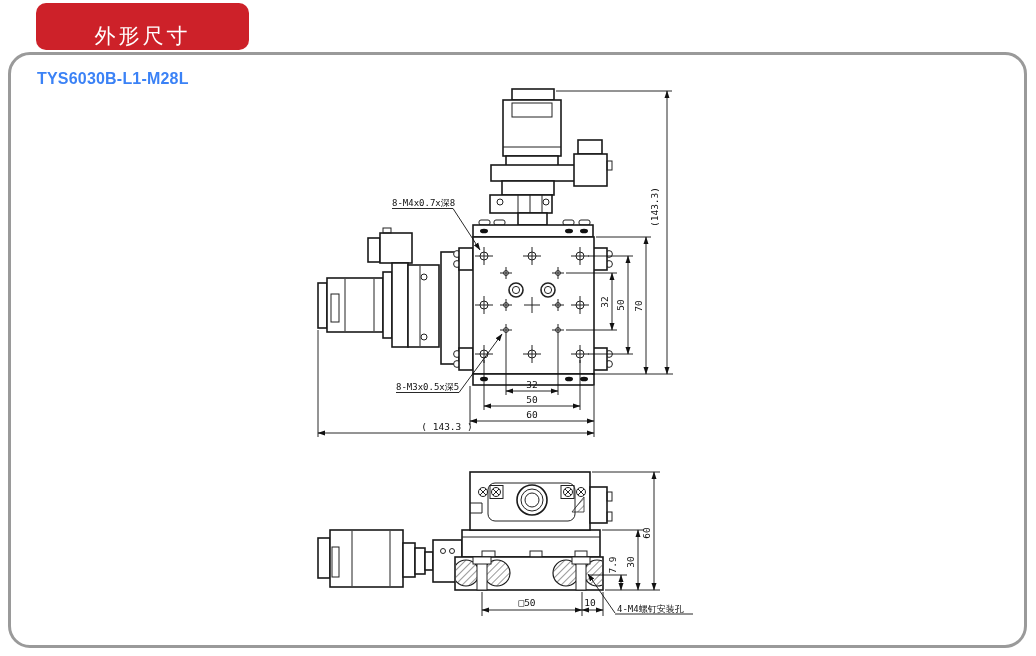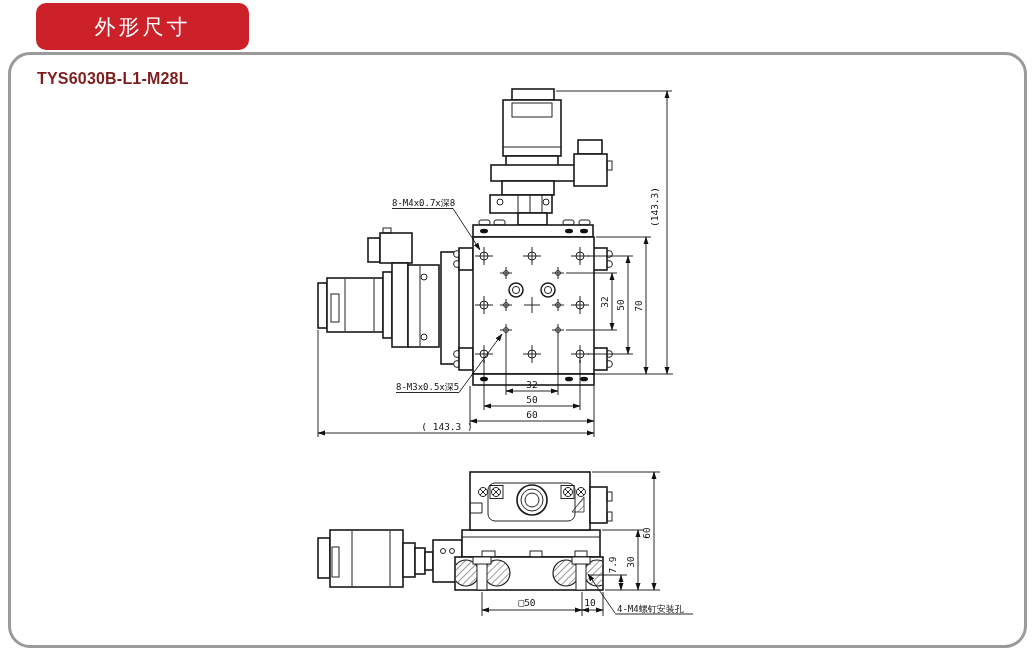--- a/index.html
+++ b/index.html
@@ -19,25 +19,25 @@
   .detw{stroke:#222;stroke-width:1;fill:#fff;}
   .dk{fill:#111;stroke:none;}
   .dim{stroke:#111;stroke-width:0.9;fill:none;}
   .dimtext{font-family:"DejaVu Sans Mono","DejaVu Sans",monospace;font-size:9.5px;fill:#111;stroke:none;}
   .callout{font-family:"DejaVu Sans Mono","DejaVu Sans",monospace;font-size:9px;fill:#111;stroke:none;}
 </style>
 </head>
 <body>
 
 <div class="page">
-  <div class="banner" style="background: rgb(205, 33, 41);">
+  <div class="banner" style="background: rgb(205, 33, 41); align-items: flex-end;">
     <span>外形尺寸</span>
   </div>
   <div class="panel"></div>
-  <div class="model" style="color: #7f1d1d;">TYS6030B-L1-M28L</div>
+  <div class="model" style="color: #3b82f6;">TYS6030B-L1-M28L</div>
 
   <svg width="1036" height="656" viewBox="0 0 1036 656">
     <defs>
       <marker id="arr" viewBox="0 0 10 10" refX="9" refY="5" markerWidth="9" markerHeight="9" orient="auto-start-reverse">
         <path d="M0,1.8 L9.5,5 L0,8.2 z" fill="#111"></path>
       </marker>
       <pattern id="hatch" width="5" height="5" patternUnits="userSpaceOnUse" patternTransform="rotate(45)">
         <line x1="0" y1="0" x2="0" y2="5" stroke="#333" stroke-width="1"></line>
       </pattern>
       <clipPath id="baseclip">

